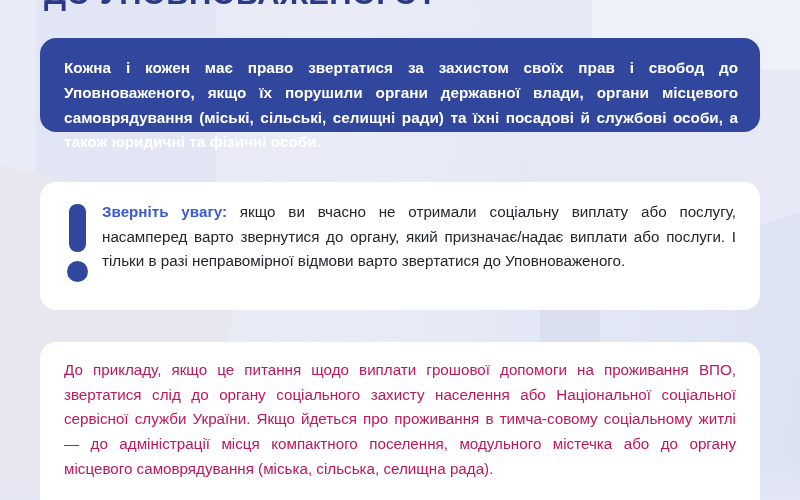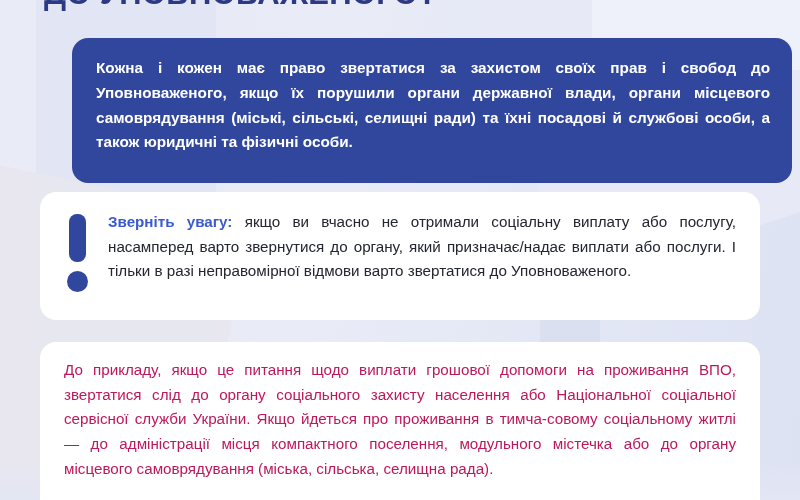--- a/index.html
+++ b/index.html
@@ -107,44 +107,43 @@
   .card {
     position: absolute;
     border-radius: 16px;
     box-sizing: border-box;
   }
 
   .card-blue {
     left: 40px;
     top: 38px;
     width: 720px;
-    height: 145px;
+    height: 94px;
     background: #31479e;
     padding: 18px 22px 16px 24px;
-    margin-left: 32px;
   }
   .card-blue p {
     margin: 0;
     color: #ffffff;
     font-size: 15.3px;
     line-height: 1.62;
     font-weight: bold;
     text-align: justify;
     text-align-last: left;
   }
 
   .card-note {
     left: 40px;
-    top: 192px;
+    top: 182px;
     width: 720px;
     height: 128px;
     background: #ffffff;
     padding: 18px 24px 16px 24px;
     display: flex;
-    gap: 18px;
+    gap: 12px;
   }
   .excl {
     flex: 0 0 auto;
     width: 26px;
     padding-top: 4px;
   }
   .excl-bar {
     width: 17px;
     height: 48px;
     background: #31479e;

